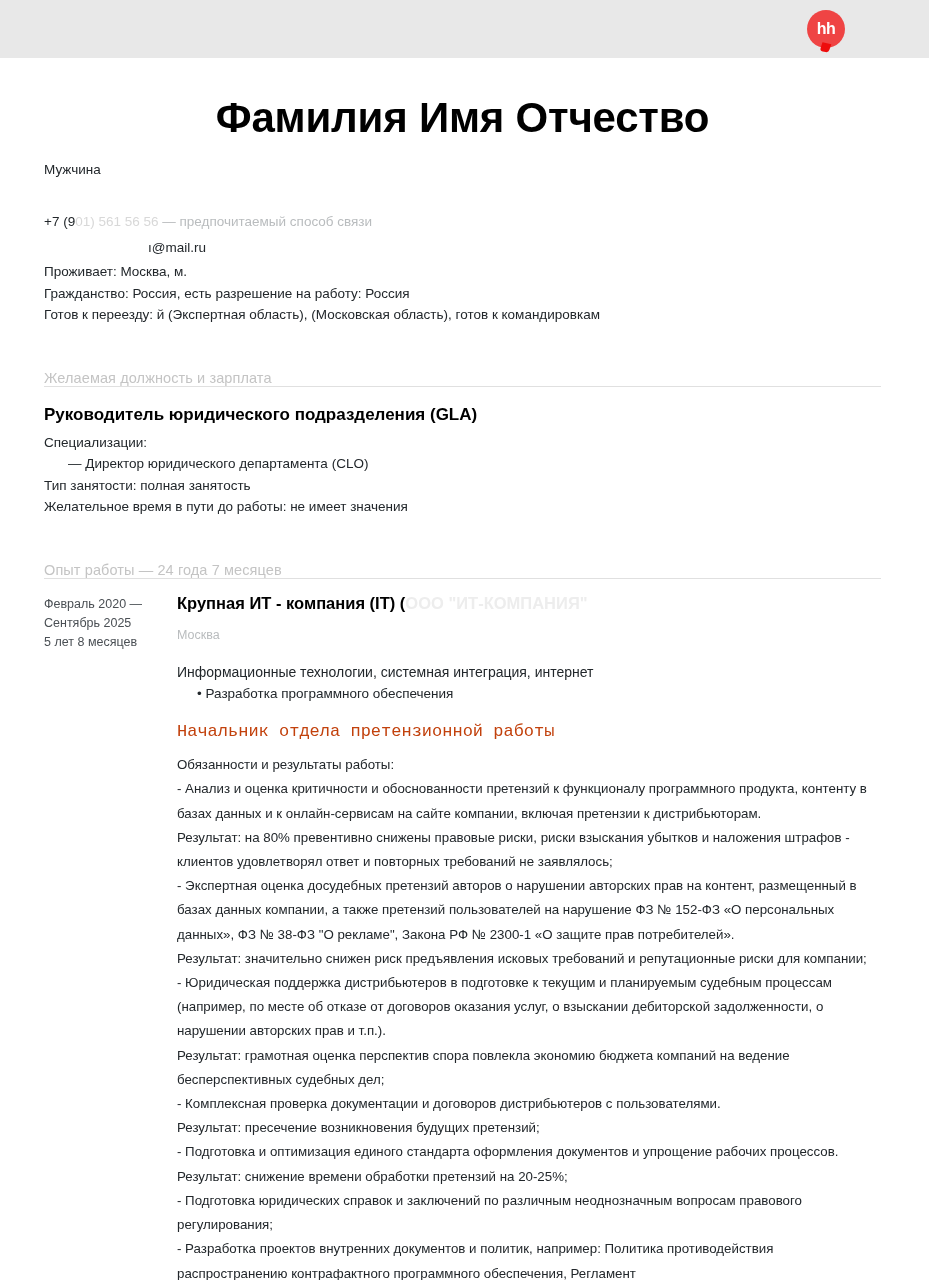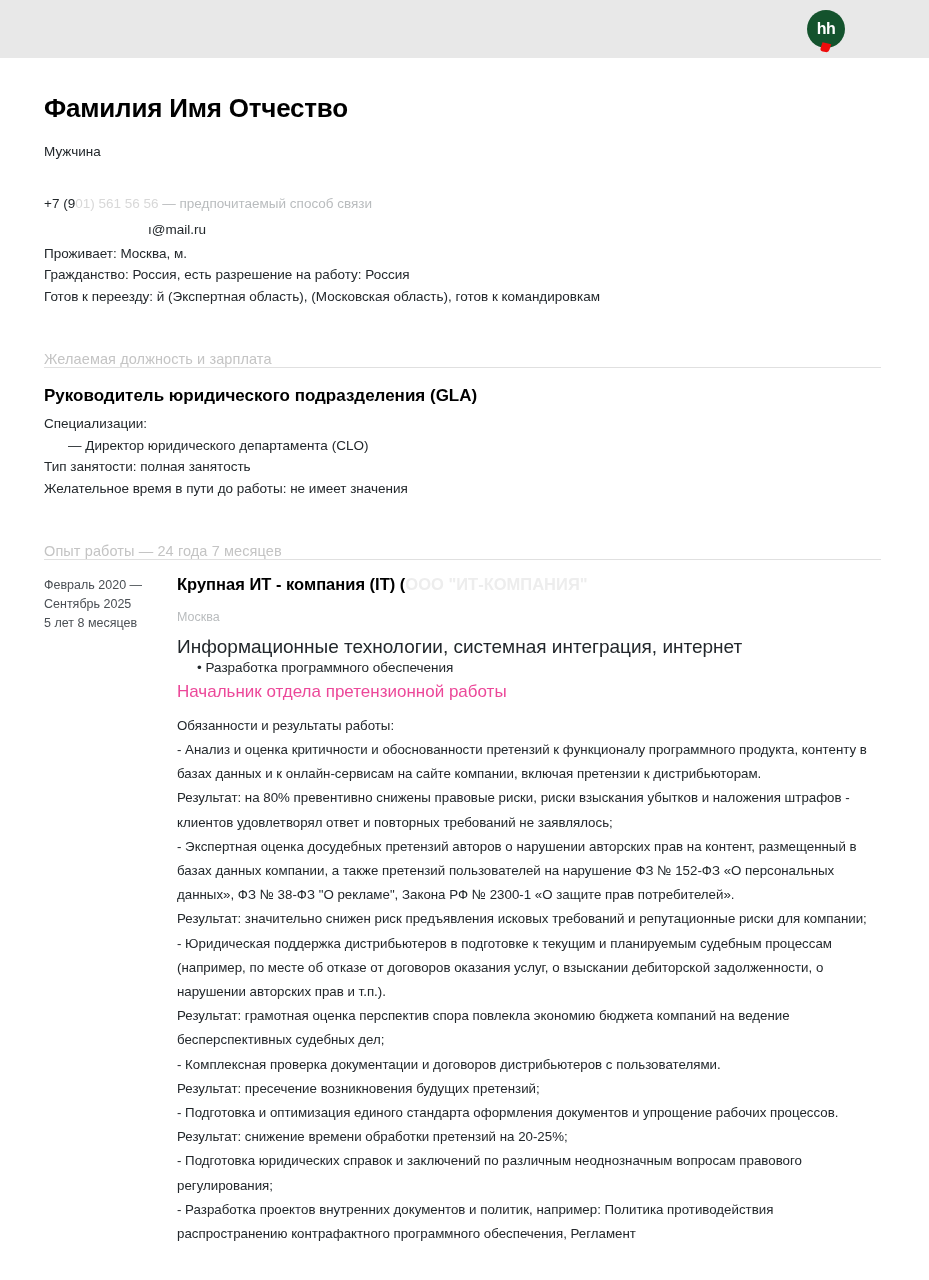--- a/index.html
+++ b/index.html
@@ -21,21 +21,21 @@
     background: #e8e8e8;
     position: relative;
     width: 100%;
   }
   .hh-logo {
     position: absolute;
     right: 84px;
     top: 10px;
     width: 38px;
     height: 38px;
-    background: #14532d;
+    background: #ef4444;
     border-radius: 50%;
     display: flex;
     align-items: center;
     justify-content: center;
   }
   .hh-logo::after {
     content: "";
     position: absolute;
     bottom: -4px;
     left: 14px;
@@ -55,26 +55,27 @@
     z-index: 2;
     font-family: "Liberation Sans", sans-serif;
   }
 
   
   .page {
     padding: 0 48px 0 44px;
   }
 
   .name {
-    font-size: 26px;
+    font-size: 42px;
     font-weight: bold;
     letter-spacing: -0.2px;
     margin: 36px 0 0 0;
     color: #000000;
     line-height: 1.15;
+    text-align: center;
   }
   .gender {
     font-size: 13.5px;
     margin-top: 20px;
     color: #22272b;
   }
 
   
   .contacts { margin-top: 32px; }
   .contact-line {
@@ -160,33 +161,34 @@
   .company-redacted {
     color: #ededed;
     font-weight: bold;
   }
   .company-city {
     font-size: 12.5px;
     color: #b9bcbe;
     margin-top: 14px;
   }
   .company-industry {
-    font-size: 19px;
-    margin-top: 12px;
+    font-size: 14px;
+    margin-top: 20px;
     line-height: 21px;
   }
   .company-sub {
     font-size: 13.5px;
     line-height: 21px;
     padding-left: 20px;
   }
   .position {
     font-size: 17px;
-    margin-top: 4px;
-    color: #ec4899;
+    margin-top: 18px;
+    color: #c2410c;
+    font-family: Liberation Mono, monospace;
   }
   .duties {
     margin-top: 12px;
   }
   .duties p {
     margin: 0;
     font-size: 13.3px;
     line-height: 24.2px;
     color: #22272b;
   }

